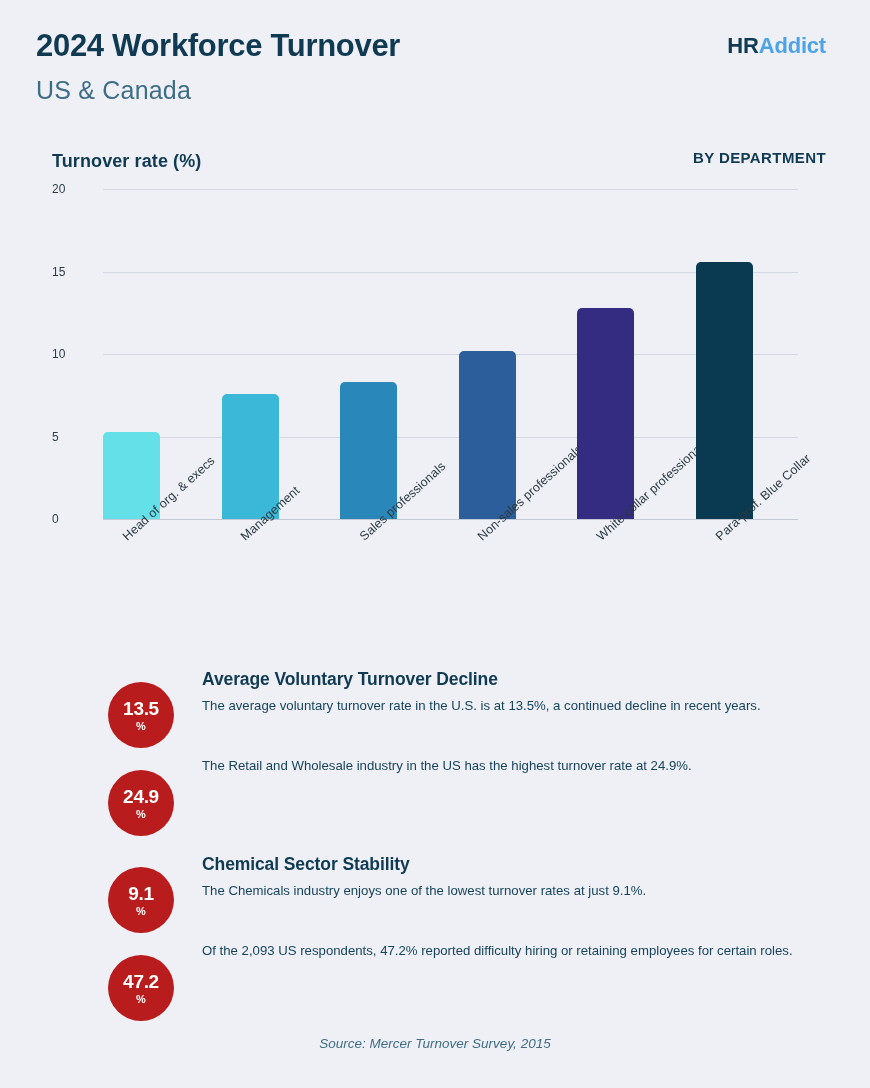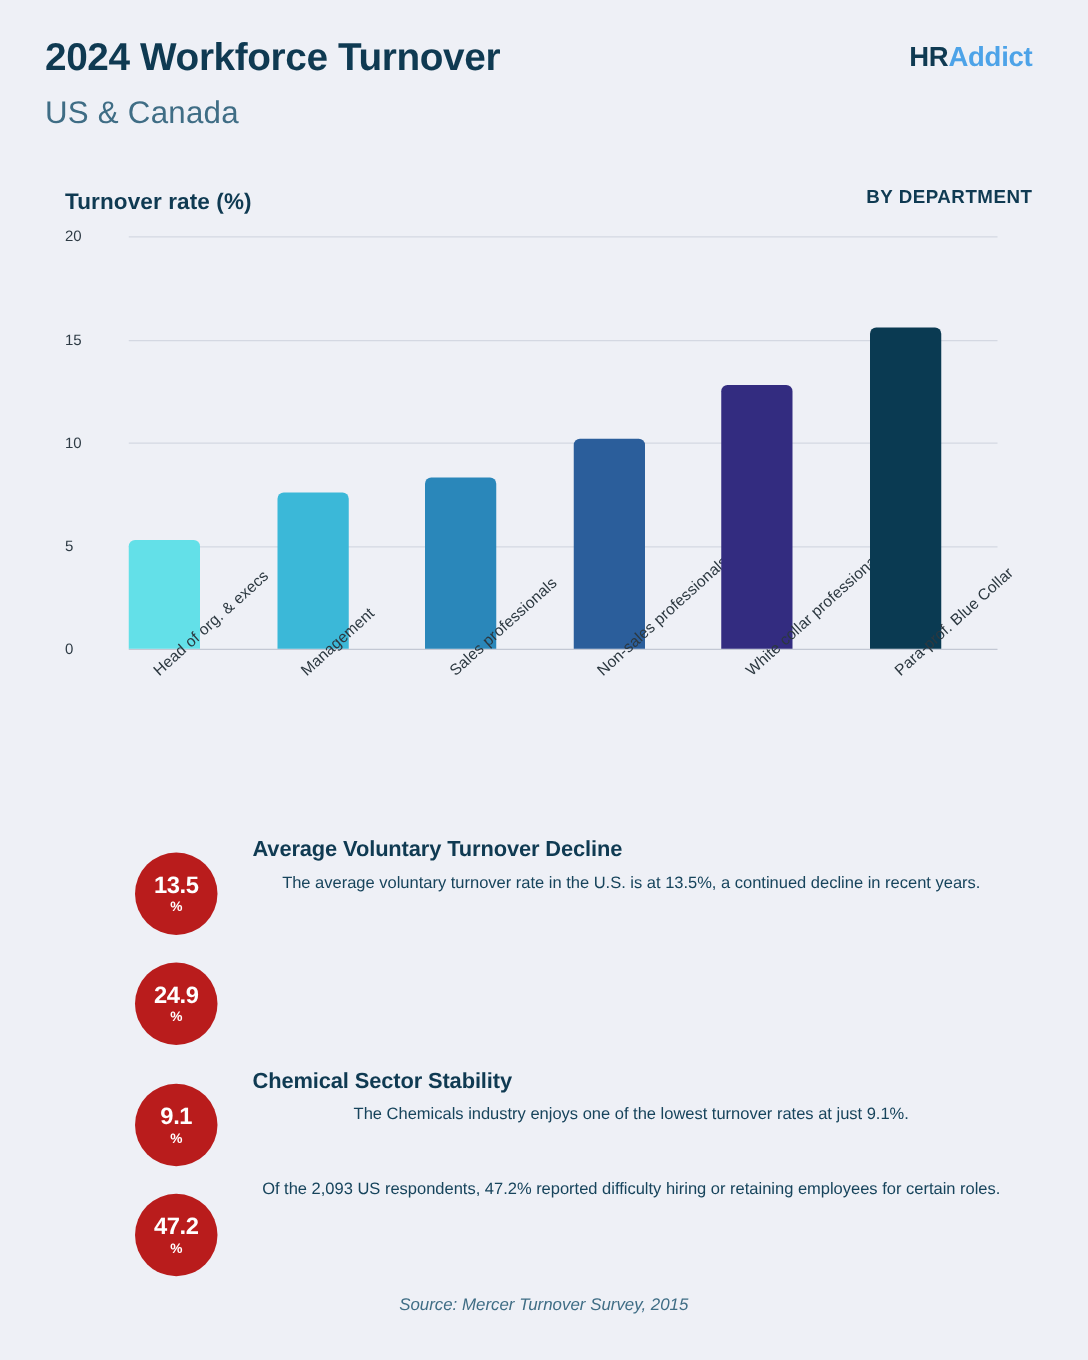--- a/index.html
+++ b/index.html
@@ -169,21 +169,20 @@
     font-size: 17.5px;
     font-weight: bold;
     color: #0f3a52;
     letter-spacing: -0.1px;
     margin-bottom: 7px;
   }
   .stat-desc {
     font-size: 13.2px;
     line-height: 1.42;
     color: #17445c;
-    text-align: center;
   }
 
   .source {
     position: absolute;
     left: 0;
     top: 1036px;
     width: 870px;
     text-align: center;
     font-size: 13.5px;
     font-style: italic;
@@ -240,20 +239,21 @@
         <div class="stat-title">Average Voluntary Turnover Decline</div>
         <div class="stat-desc">The average voluntary turnover rate in the U.S. is at 13.5%, a continued  decline in recent years.</div>
       </div>
     </div>
     <div class="stat-row" style="top: 103px;">
       <div class="stat-circle">
         <div class="stat-value">24.9</div>
         <div class="stat-pct">%</div>
       </div>
       <div class="stat-text">
+        <div class="stat-desc">The Retail and Wholesale industry in the US has the highest turnover rate at 24.9%.</div>
       </div>
     </div>
     <div class="stat-row" style="top: 200px;">
       <div class="stat-circle">
         <div class="stat-value">9.1</div>
         <div class="stat-pct">%</div>
       </div>
       <div class="stat-text">
         <div class="stat-title">Chemical Sector Stability</div>
         <div class="stat-desc">The  Chemicals industry enjoys one of the lowest turnover rates at just 9.1%.</div>

